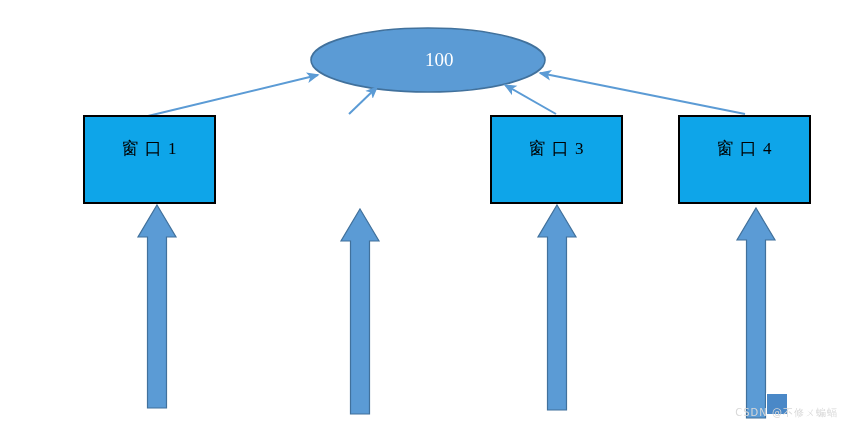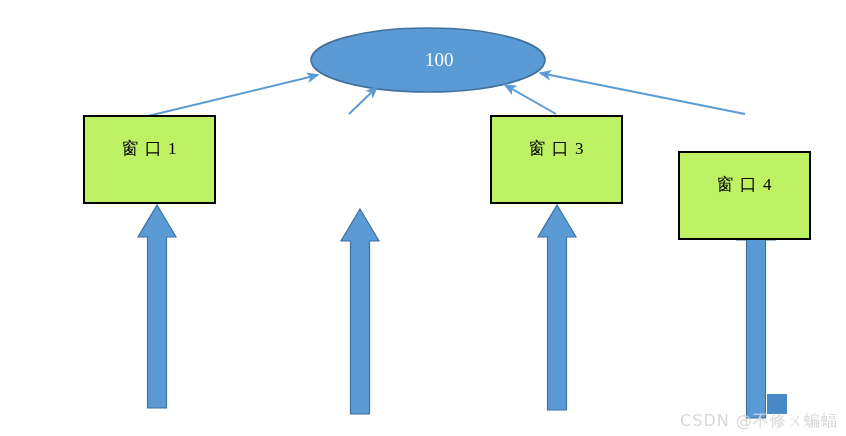--- a/index.html
+++ b/index.html
@@ -21,21 +21,21 @@
     position: absolute;
     left: 0;
     top: 0;
     width: 846px;
     height: 436px;
   }
   .node-box {
     position: absolute;
     box-sizing: border-box;
     border: 2px solid #000000;
-    background: #bef264;
+    background: #0ea5e9;
     z-index: 3;
   }
   .node-label {
     position: absolute;
     left: 0;
     right: 0;
     top: 20px;
     text-align: center;
     font-family: "Liberation Serif", "DejaVu Serif", serif;
     font-size: 17px;
@@ -47,23 +47,23 @@
     position: absolute;
     color: #ffffff;
     font-family: "Liberation Serif", "DejaVu Serif", serif;
     font-size: 19px;
     z-index: 4;
     white-space: nowrap;
   }
   .watermark {
     position: absolute;
     right: 8px;
-    bottom: 4px;
+    bottom: 16px;
     font-family: "DejaVu Sans", "Liberation Sans", sans-serif;
-    font-size: 16px;
+    font-size: 10px;
     color: #d8d8d8;
     letter-spacing: 1px;
     white-space: nowrap;
     z-index: 6;
     user-select: none;
     margin-top: 40px;
   }
   .watermark-badge {
     position: absolute;
     right: 58px;
@@ -104,20 +104,20 @@
 
   <div class="node-box" style="left:83px; top:115px; width:133px; height:89px;">
     <div class="node-label">窗 口 1</div>
   </div>
 
 
   <div class="node-box" style="left:484px; top:115px; width:133px; height:89px;margin-left:6px;">
     <div class="node-label">窗 口 3</div>
   </div>
 
-  <div class="node-box" style="left:678px; top:115px; width:133px; height:89px;margin-top:36px;">
+  <div class="node-box" style="left:678px; top:115px; width:133px; height:89px;">
     <div class="node-label">窗 口 4</div>
   </div>
 
   <div class="watermark-badge"></div>
   <div class="watermark">CSDN @不修ㄨ蝙蝠</div>
 
 </div>
 
 </body></html>

